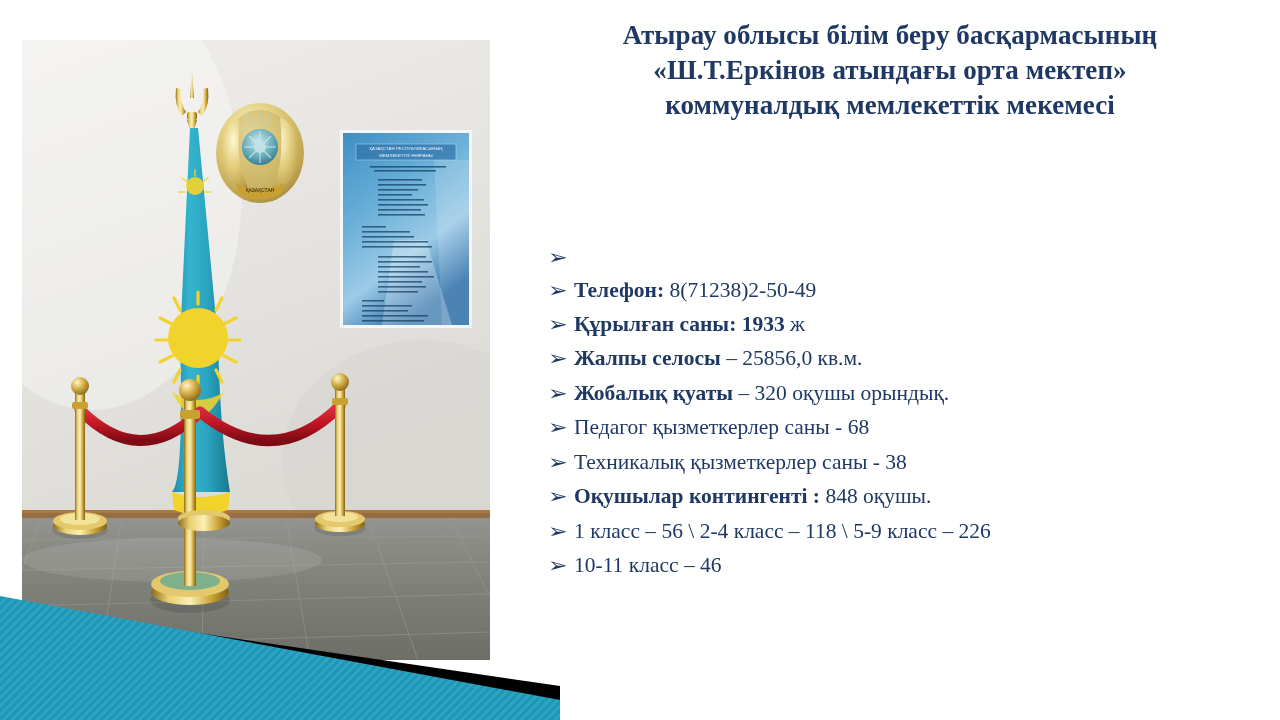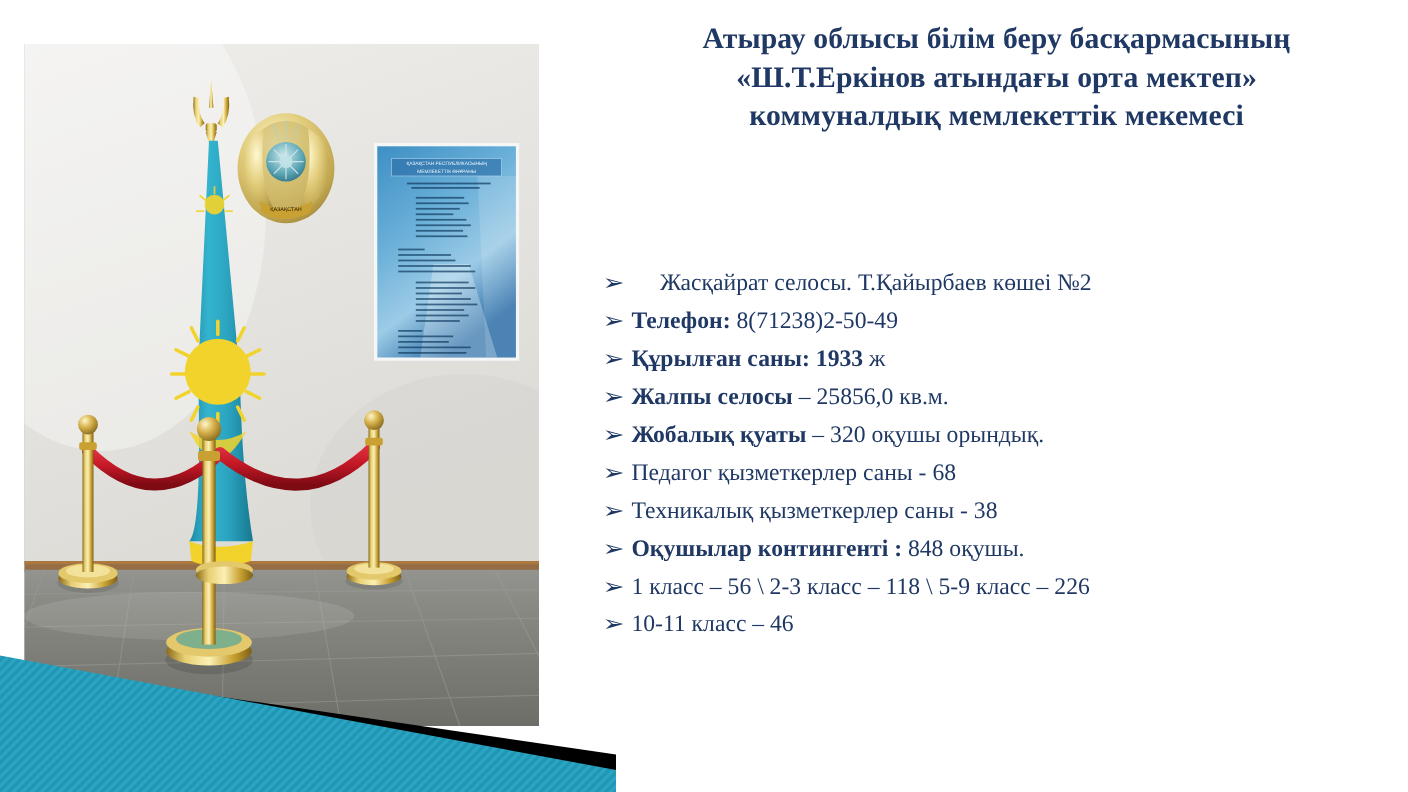--- a/index.html
+++ b/index.html
@@ -55,21 +55,21 @@
     position: absolute;
     left: 512px;
     top: 0;
     width: 768px;
     height: 720px;
     z-index: 3;
   }
 
   .title-block {
     position: absolute;
-    left: 20px;
+    left: 4px;
     top: 18px;
     width: 748px;
     text-align: center;
     color: #1F3864;
     font-weight: bold;
     font-size: 27px;
     line-height: 1.30;
     letter-spacing: 0.1px;
   }
   .title-line { display: block; white-space: nowrap; }
@@ -390,21 +390,20 @@
       <span class="title-line">Атырау облысы білім беру басқармасының</span>
       <span class="title-line">«Ш.Т.Еркінов атындағы орта мектеп»</span>
       <span class="title-line">коммуналдық мемлекеттік мекемесі</span>
     </div>
 
     <div class="bullet-list">
 
       <div class="bullet-row">
         <span class="bullet-marker">➢</span>
         <span class="bullet-body">
-          <span class="addr-line2 val">Жасқайрат селосы. Т.Қайырбаев көшеі №2</span>
         </span>
       </div>
 
       <div class="bullet-row">
         <span class="bullet-marker">➢</span>
         <span class="bullet-body"><span class="lbl">Телефон:</span> <span class="val">8(71238)2-50-49</span></span>
       </div>
 
       <div class="bullet-row">
         <span class="bullet-marker">➢</span>
@@ -431,21 +430,21 @@
         <span class="bullet-body lbl">Техникалық қызметкерлер саны - 38</span>
       </div>
 
       <div class="bullet-row">
         <span class="bullet-marker">➢</span>
         <span class="bullet-body"><span class="lbl">Оқушылар контингенті :</span><span class="val"> 848 оқушы.</span></span>
       </div>
 
       <div class="bullet-row row-classes">
         <span class="bullet-marker">➢</span>
-        <span class="bullet-body lbl">1 класс –  56 \  2-3 класс – 118 \  5-9 класс –  226</span>
+        <span class="bullet-body lbl">1 класс –  56 \  2-4 класс – 118 \  5-9 класс –  226</span>
       </div>
 
       <div class="bullet-row">
         <span class="bullet-marker">➢</span>
         <span class="bullet-body lbl">10-11 класс – 46</span>
       </div>
 
     </div>
   </div>
 </div>

